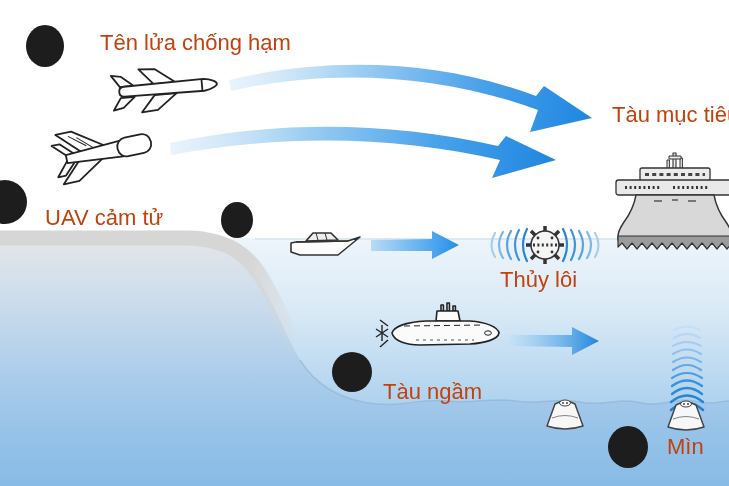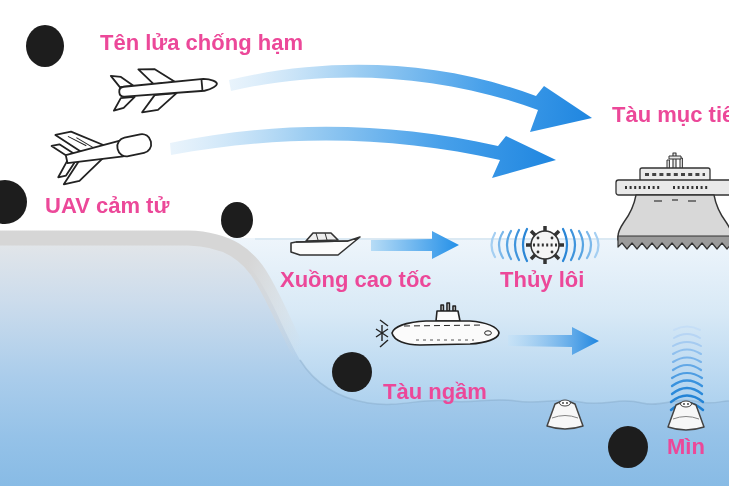--- a/index.html
+++ b/index.html
@@ -1,20 +1,20 @@
 <!DOCTYPE html>
 <html><head>
 <meta charset="utf-8">
 <style>
   html,body{margin:0;padding:0;}
   body{width:729px;height:486px;position:relative;overflow:hidden;background:#ffffff;
        font-family:"Liberation Sans", sans-serif;}
   #scene{position:absolute;inset:0;}
   svg{position:absolute;left:0;top:0;}
-  .lbl{position:absolute;font-weight:700;font-size:22px;line-height:1.25;color:#ec4899;
+  .lbl{position:absolute;font-weight:400;font-size:22px;line-height:1.25;color:#c2410c;
        white-space:nowrap;letter-spacing:0;}
 </style>
 </head>
 <body>
 
 <div id="scene">
 
 <svg width="729" height="486" viewBox="0 0 729 486">
   <defs>
     <linearGradient id="seaGrad" x1="0" y1="238" x2="0" y2="486" gradientUnits="userSpaceOnUse">
@@ -206,20 +206,19 @@
   <g fill="#1d1d1d">
     <ellipse cx="45" cy="46" rx="19" ry="21"></ellipse>
     <ellipse cx="5" cy="202" rx="22" ry="22"></ellipse>
     <ellipse cx="237" cy="220" rx="16" ry="18"></ellipse>
     <ellipse cx="352" cy="372" rx="20" ry="20"></ellipse>
     <ellipse cx="628" cy="447" rx="20" ry="21"></ellipse>
   </g>
 </svg>
 
   <div class="lbl" style="left:100px;top:29px;">Tên lửa chống hạm</div>
-  <div class="lbl" style="left:45px;top:192px;">UAV cảm tử</div>
-  <div class="lbl" style="left:280px;top:266px;">Xuồng cao tốc</div>
+  <div class="lbl" style="left:45px;top:204px;">UAV cảm tử</div>
   <div class="lbl" style="left:500px;top:266px;text-align:center;">Thủy lôi</div>
   <div class="lbl" style="left:383px;top:378px;">Tàu ngầm</div>
   <div class="lbl" style="left:667px;top:433px;">Mìn</div>
   <div class="lbl" style="left:612px;top:101px;">Tàu mục tiêu</div>
 
 </div>
 
 </body></html>

